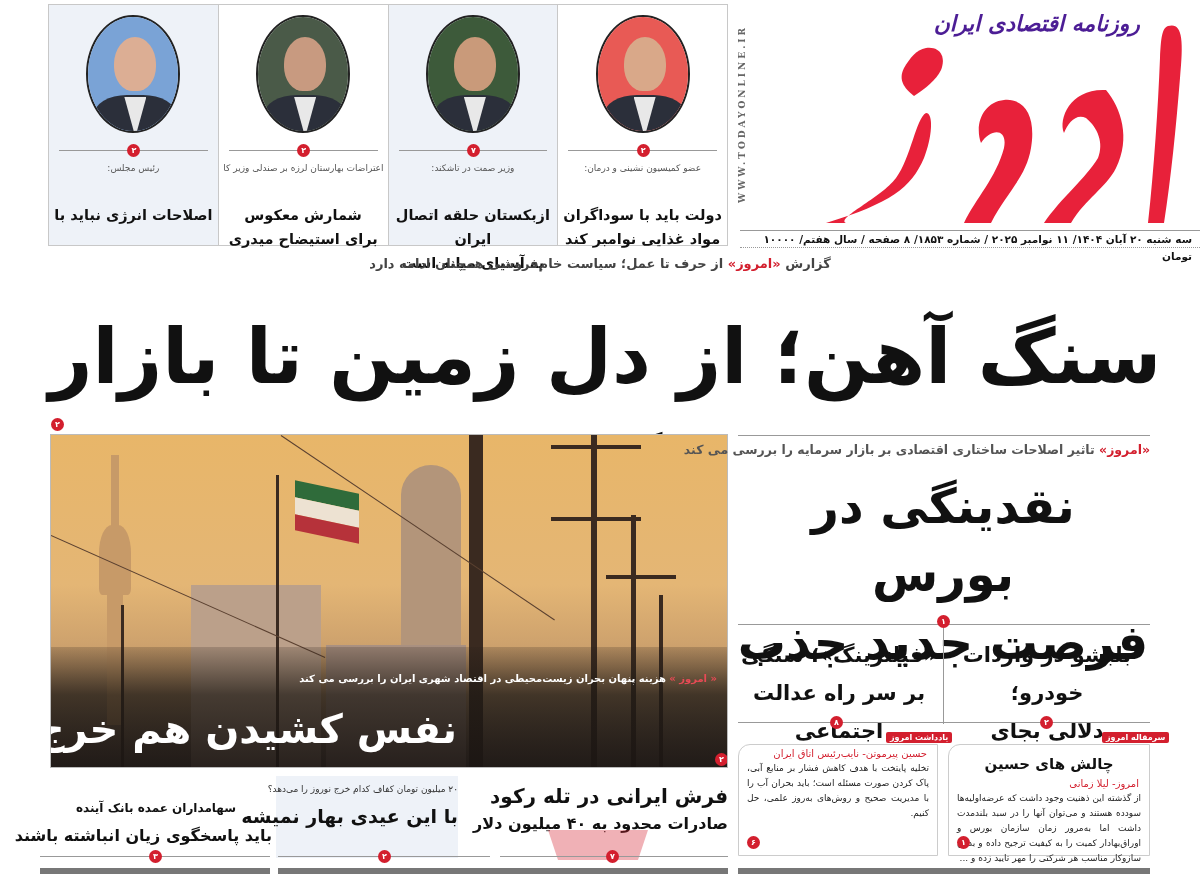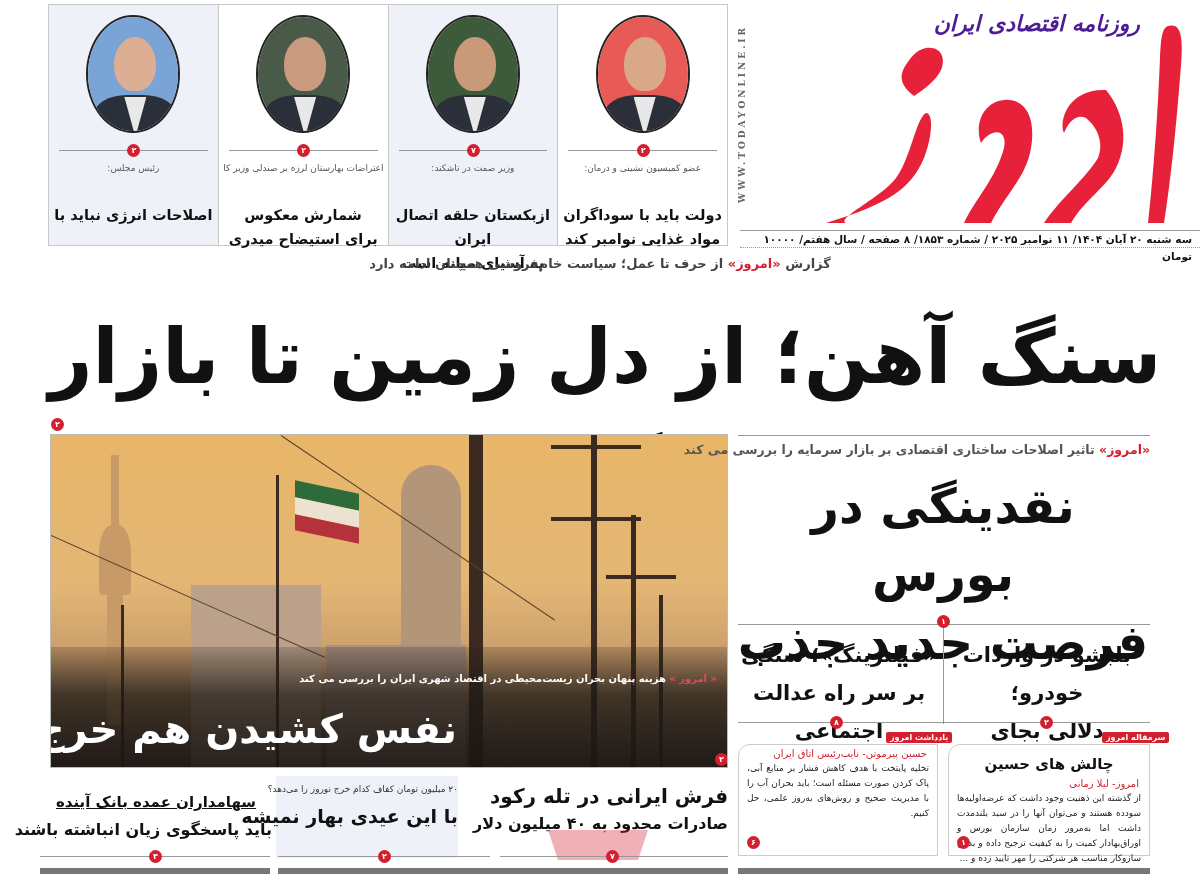--- a/index.html
+++ b/index.html
@@ -255,21 +255,21 @@
 <div class="bcell bc1">
   <div class="t1" style="font-size:20px;margin-top:6px;">فرش ایرانی در تله رکود</div>
   <div class="t2">صادرات محدود به ۴۰ میلیون دلار</div>
 </div>
 <div class="watermark"></div>
 <div class="bcell bc2">
   <div class="small">۲۰ میلیون تومان کفاف کدام خرج نوروز را می‌دهد؟</div>
   <div class="t1">با این عیدی بهار نمیشه</div>
 </div>
 <div class="bcell bc3">
-  <div class="t1" style="font-size:15px;margin-top:12px;text-decoration:underline;">سهامداران عمده بانک آینده</div>
+  <div class="t1" style="font-size:12px;margin-top:18px;">سهامداران عمده بانک آینده</div>
   <div class="t2">باید پاسخگوی زیان انباشته باشند</div>
 </div>
 
 <div class="bottom-rule" style="left:500px;width:228px;"></div>
 <div class="bottom-rule" style="left:278px;width:212px;"></div>
 <div class="bottom-rule" style="left:40px;width:230px;"></div>
 <span class="pagebadge bbadge" style="left:606px;">۷</span>
 <span class="pagebadge bbadge" style="left:378px;">۲</span>
 <span class="pagebadge bbadge" style="left:149px;">۳</span>
 

